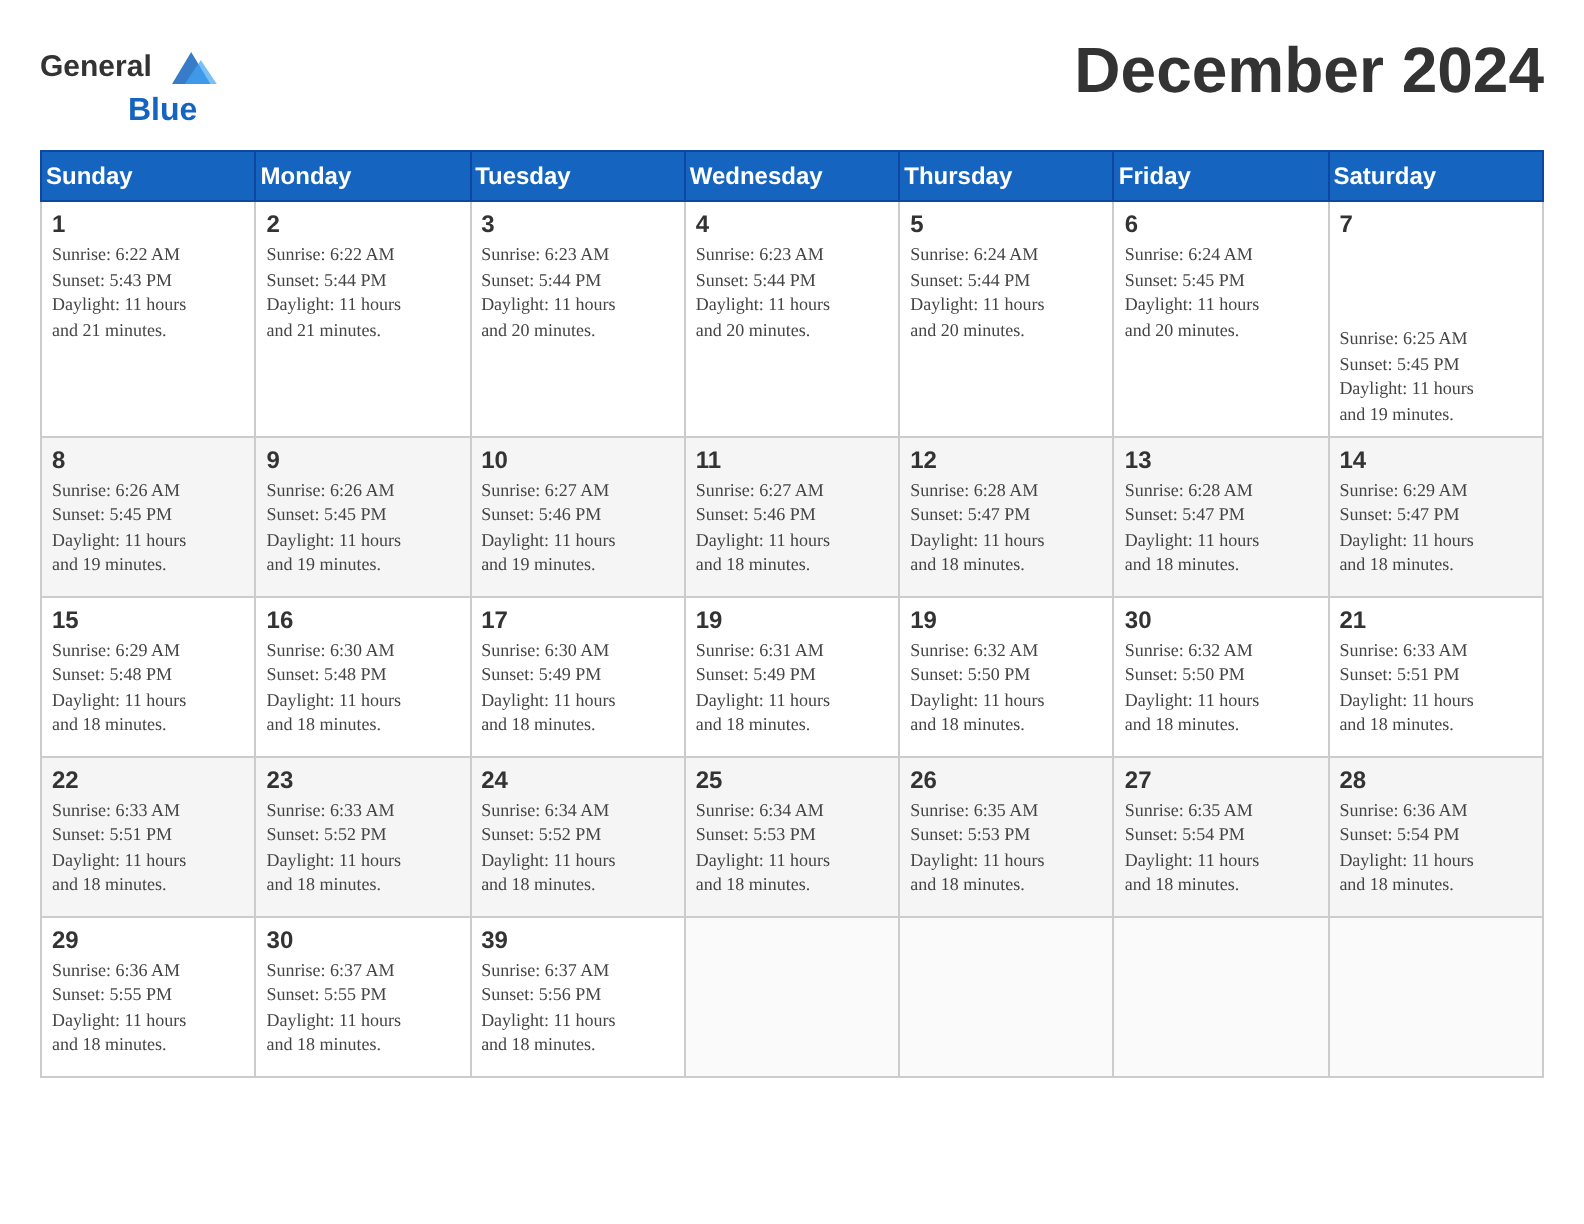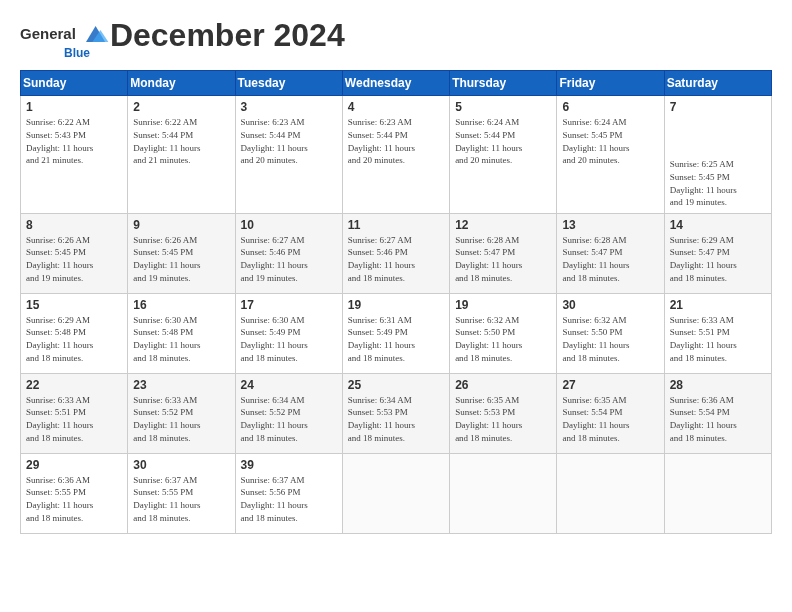--- a/index.html
+++ b/index.html
@@ -11,20 +11,21 @@
       overflow: hidden;
     }
     .page {
       width: 792px;
       min-height: 612px;
       padding: 18px 20px 10px 20px;
       background: #fff;
     }
     .header-area {
       display: flex;
+      justify-content: space-between;
       align-items: flex-start;
       margin-bottom: 10px;
     }
     .logo {
       display: flex;
       align-items: center;
       gap: 0;
     }
     .logo-text {
       font-size: 15px;
@@ -101,21 +102,21 @@
   <div class="header-area">
     <div class="logo">
       <div style="display:flex;flex-direction:column;align-items:flex-start;">
         <div style="display:flex;align-items:center;">
           <span class="logo-text">General</span>
           <svg class="logo-icon" viewBox="0 0 40 30">
             <polygon points="10,25 22,5 34,25" fill="#1565c0" opacity="0.85"></polygon>
             <polygon points="18,25 28,10 38,25" fill="#42a5f5" opacity="0.7"></polygon>
           </svg>
         </div>
-        <span class="logo-text logo-blue" style="font-size:12px;margin-top:-4px;padding-left:44px;">Blue</span>
+        <span class="logo-text logo-blue" style="font-size:16px;margin-top:-4px;padding-left:44px;">Blue</span>
       </div>
     </div>
     <div class="title-area">
       <div class="month-title">December 2024</div>
     </div>
   </div>
 
   <table class="calendar-table">
     <thead>
       <tr>

